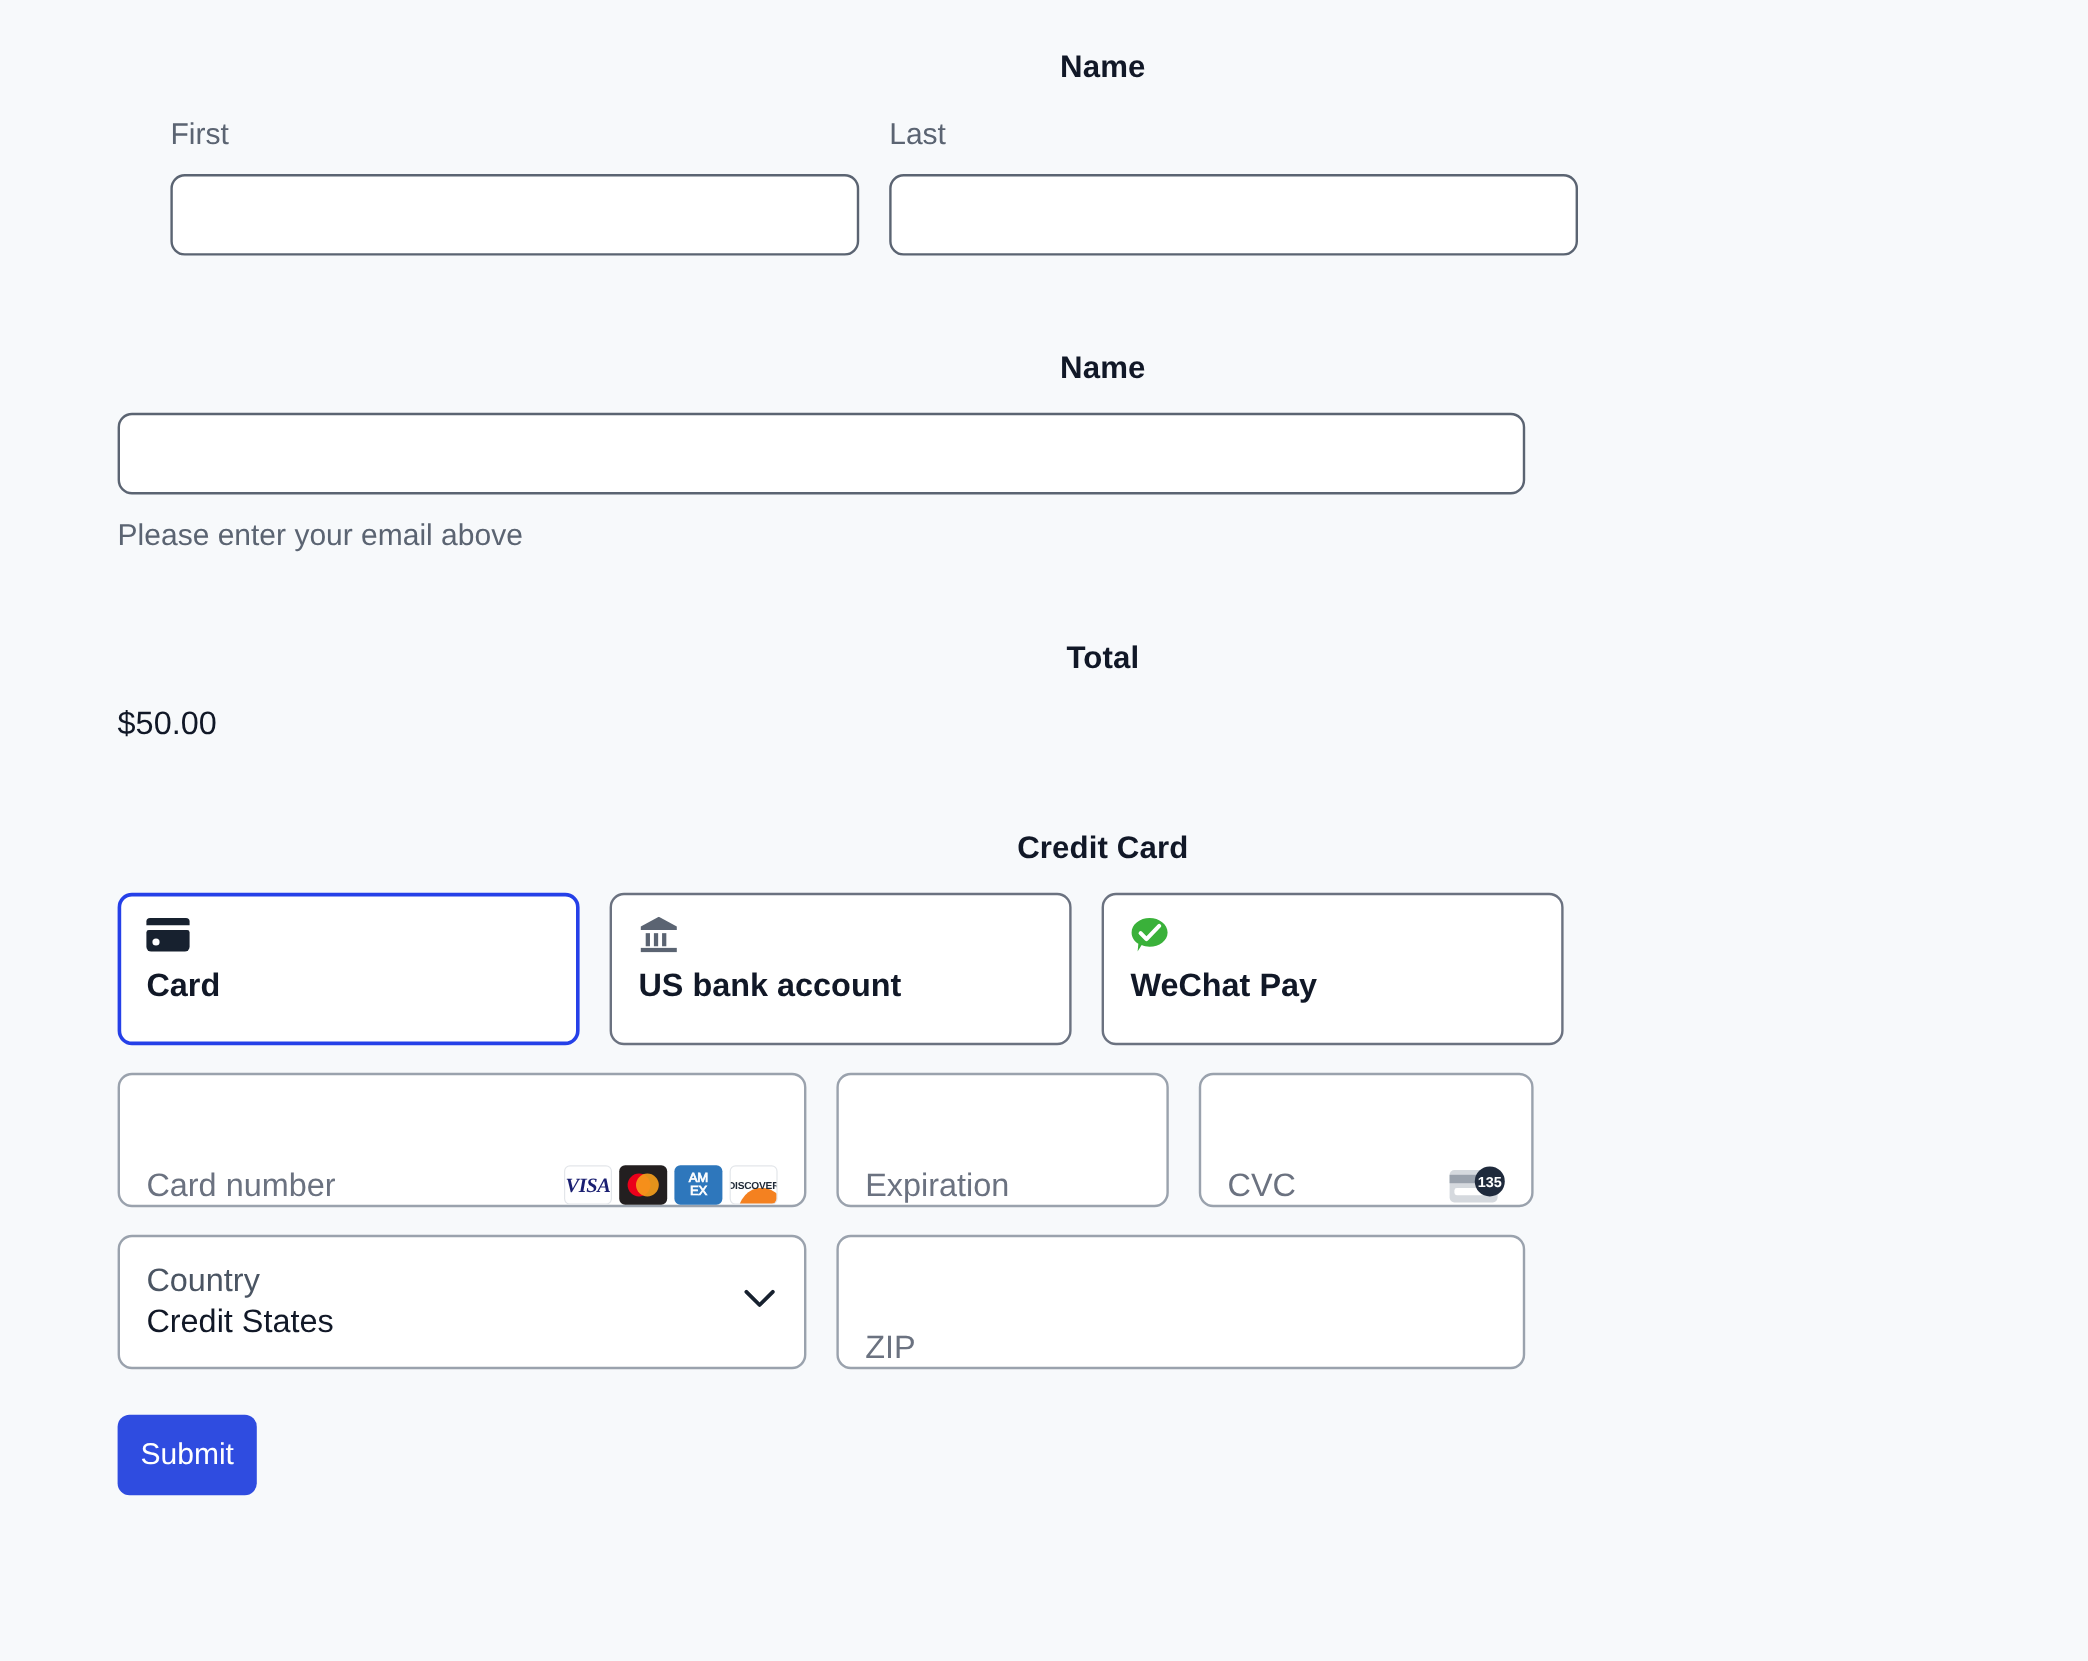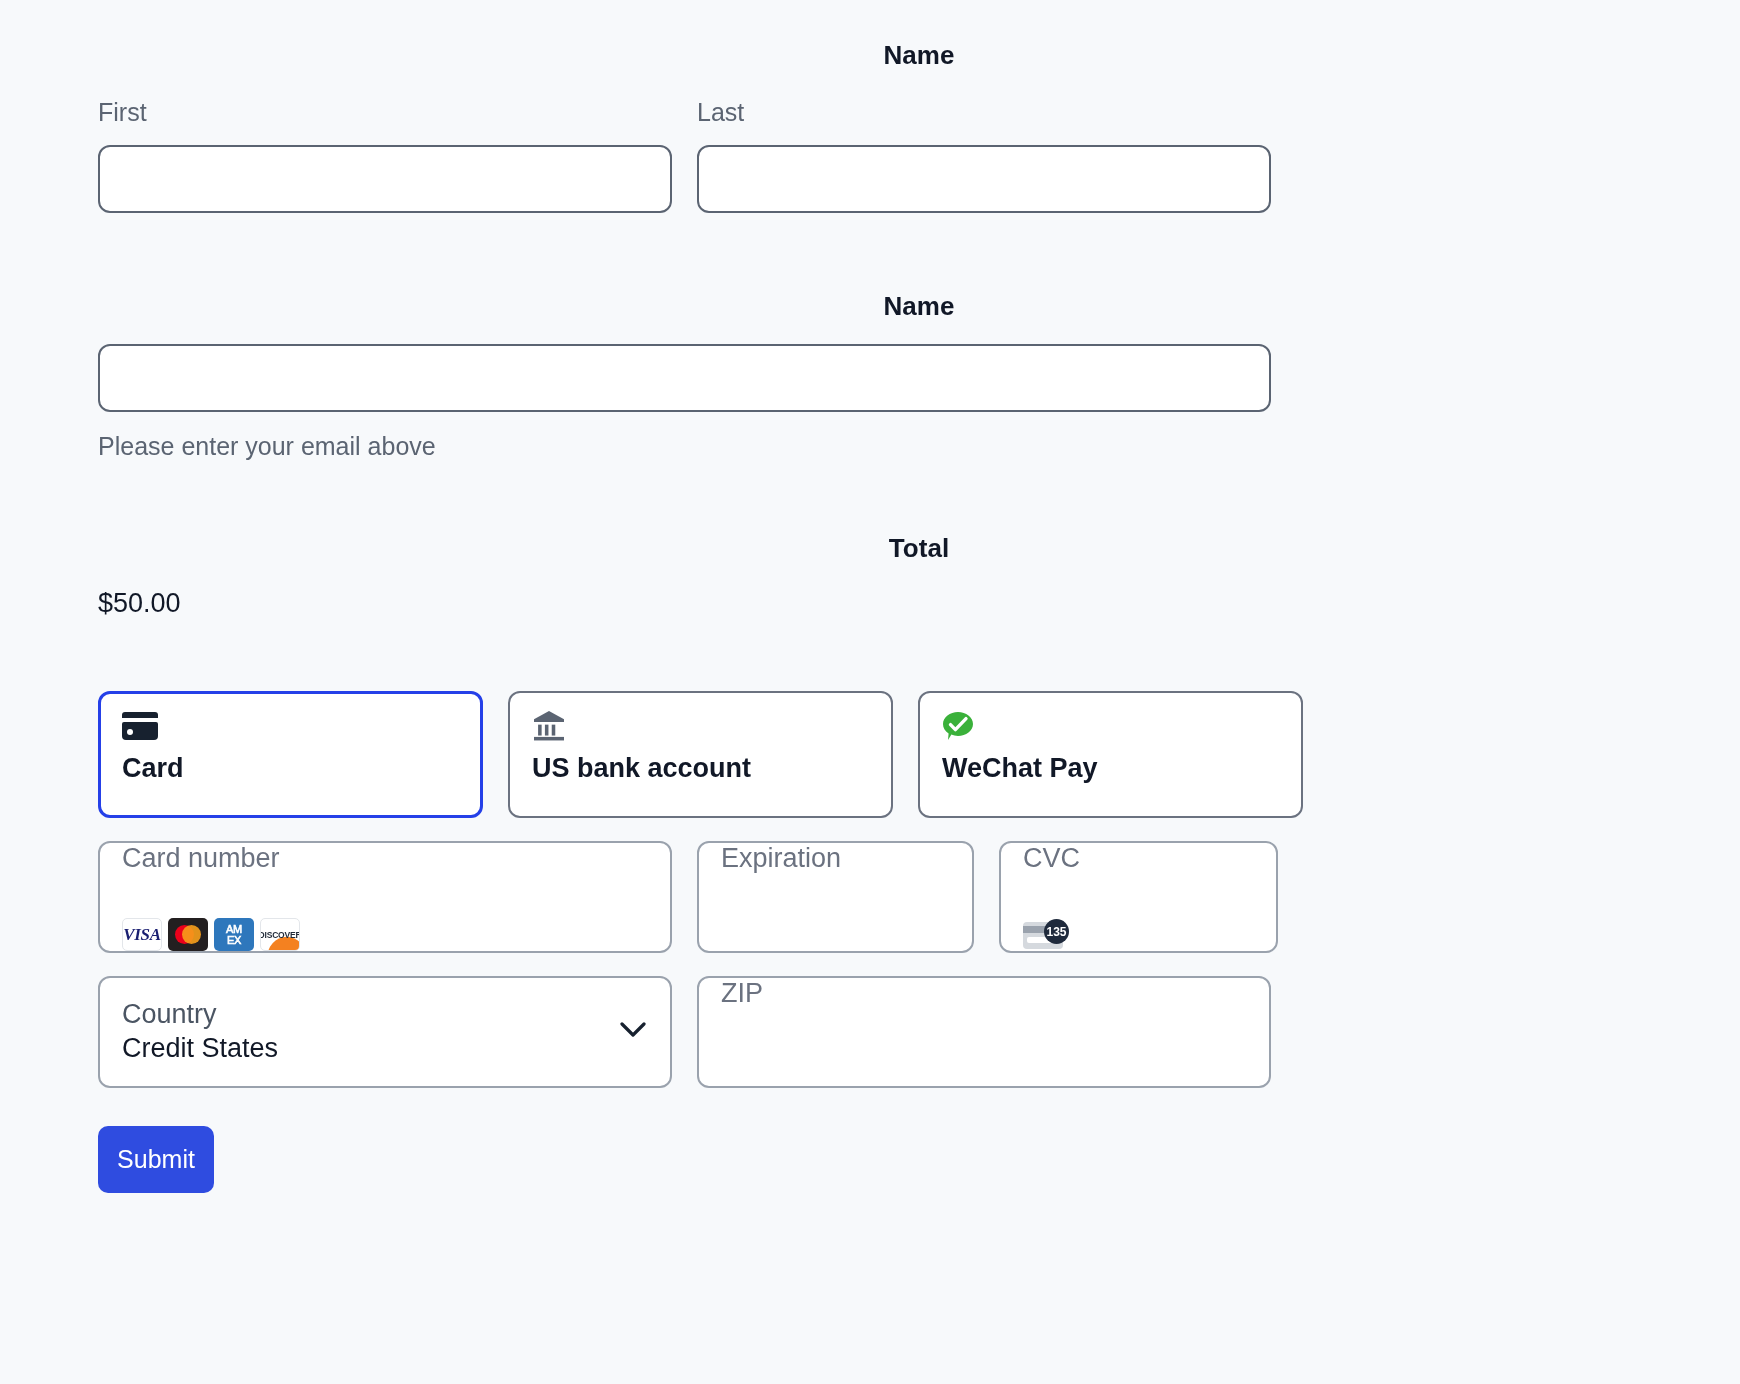--- a/index.html
+++ b/index.html
@@ -110,24 +110,23 @@
   
   .icon-wechat { width: 32px; height: 30px; }
 
   
   .field {
     background: #ffffff;
     border: 2px solid #9aa2ad;
     border-radius: 12px;
     height: 112px;
     display: flex;
-    align-items: flex-start;
+    align-items: flex-end;
     padding: 0 22px;
     position: relative;
-    flex-direction: column;
   }
   .field .ph {
     font-size: 27px;
     color: #6b7280;
   }
   .card-number { width: 574px; justify-content: space-between; }
   .exp { width: 277px; }
   .cvc { width: 279px; justify-content: space-between; }
   .country { width: 574px; flex-direction: column; align-items: flex-start; justify-content: center; }
   .zip { width: 574px; }
@@ -204,21 +203,21 @@
     cursor: pointer;
   }
 </style>
 </head>
 <body>
 
 <div class="form">
 
   <div class="section" style="margin-left:98px;">
     <div class="group-label">Name</div>
-    <div class="row" style="margin-top:27px;">
+    <div class="row" style="margin-top:27px;margin-left:44px;">
       <div class="col">
         <div class="sub-label">First</div>
         <input class="text-input" style="margin-top: 18px;" placeholder="">
       </div>
       <div class="col">
         <div class="sub-label">Last</div>
         <input class="text-input" style="margin-top: 18px;" placeholder="">
       </div>
     </div>
   </div>
@@ -228,20 +227,21 @@
     <input class="text-input wide" style="margin-top: 22px;" placeholder="">
     <div class="helper" style="margin-top:20px;">Please enter your email above</div>
   </div>
 
   <div class="section" style="margin-left:98px; margin-top:72px;">
     <div class="group-label">Total</div>
     <div style="margin-top:24px; font-size:27px; color:#111827;">$50.00</div>
   </div>
 
   <div class="section" style="margin-left:98px; margin-top:72px;">
+    <div class="group-label">Credit Card</div>
 
     <div class="tabs" style="margin-top:22px;">
 
       <div class="tab selected">
         <div class="tab-icon">
           <div class="icon-card">
             <div class="stripe-top"></div>
             <div class="body">
                 <div class="dot"></div>
               </div>

